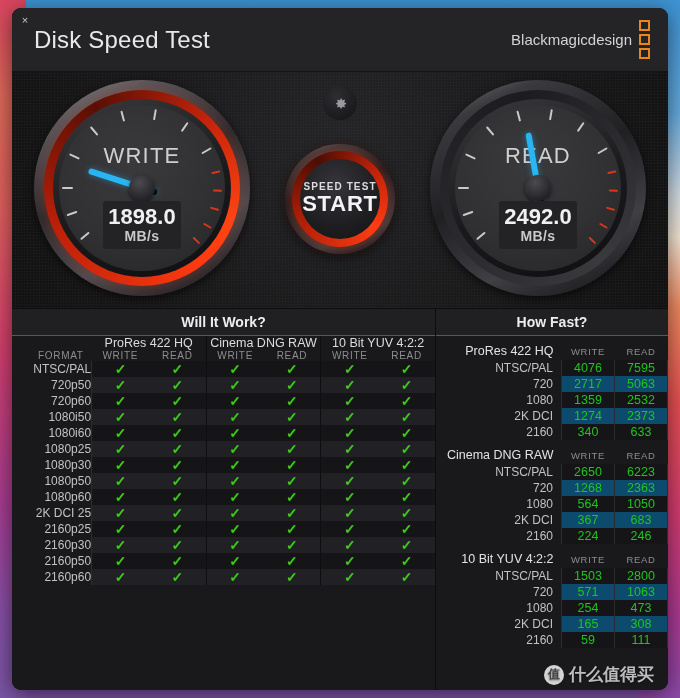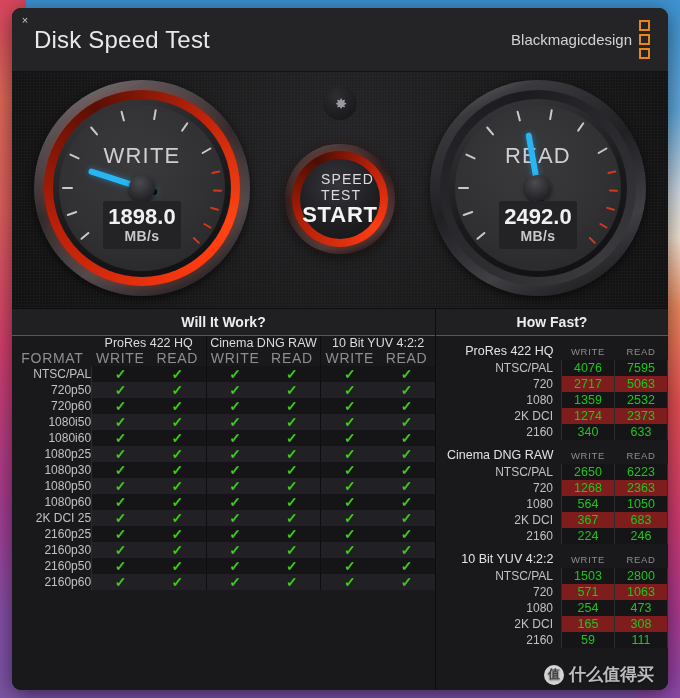--- a/index.html
+++ b/index.html
@@ -120,61 +120,61 @@
   .startbtn .glow{
     position:absolute;inset:7px;border-radius:50%;
     background:conic-gradient(from 130deg,#ff3c12 0deg,#a81d07 120deg,#4d0d03 200deg,#bf220a 280deg,#ff3c12 360deg);
     box-shadow:0 0 13px rgba(255,55,15,.45);
   }
   .startbtn .inner{
     position:absolute;inset:15px;border-radius:50%;
     background:radial-gradient(circle at 45% 32%,#35353a 0%,#1e1e21 60%,#131315 100%);
     display:flex;flex-direction:column;align-items:center;justify-content:center;
   }
-  .startbtn .l1{color:#dcdcde;font-size:14px;font-weight:400;letter-spacing:1.1px;margin-left:21px;}
+  .startbtn .l1{color:#dcdcde;font-size:10px;font-weight:700;letter-spacing:1.1px;}
   .startbtn .l2{color:#f4f4f6;font-size:22px;font-weight:700;letter-spacing:.8px;line-height:1.1;}
 
   .panels{display:flex;height:calc(682px - 64px - 237px);background:#19191b;}
   .panel-left{width:424px;box-sizing:border-box;border-right:1px solid #0c0c0d;}
   .panel-right{flex:1;box-sizing:border-box;}
   .panel-head{
     height:26px;line-height:26px;text-align:center;
     color:#ededef;font-size:14px;font-weight:700;
     background:#202023;border-bottom:1px solid #15803d;
   }
 
   table{border-collapse:collapse;width:100%;}
   .wiw{font-size:11px;}
   .wiw td,.wiw th{padding:0;}
   .grp-th{
     color:#dcdcde;font-size:12.5px;font-weight:400;text-align:center;
     padding:7px 0 1px;
   }
-  .sub-th{color:#8e8e92;font-size:14px;font-weight:400;letter-spacing:.7px;text-align:center;padding:0 0 4px;}
+  .sub-th{color:#8e8e92;font-size:10px;font-weight:400;letter-spacing:.7px;text-align:center;padding:0 0 4px;}
   .sub-th.fmt{text-align:right;padding-right:8px;}
   .fmt-cell{
     color:#c2c2c5;font-size:12px;text-align:right;padding:2px 9px 2px 0;width:78px;
     border-right:1px solid #2c2c30;
   }
   .chk-cell{text-align:center;width:56px;}
   .chk{color:#3ec91c;font-size:14px;font-weight:700;}
   .wiw tbody tr:nth-child(odd) .chk-cell{background:#151517;}
   .wiw tbody tr:nth-child(even) .chk-cell{background:#212125;}
   .grp-sep{border-left:1px solid #0e0e0f;}
 
   .hf{font-size:11px;width:100%;}
   .hf .sec-name{color:#e2e2e4;font-size:12.5px;text-align:right;padding:8px 8px 2px 0;}
   .hf .sec-wr{color:#8e8e92;font-size:9.5px;letter-spacing:.7px;text-align:center;padding:8px 0 2px;width:52px;}
   .hf .res{color:#c2c2c5;font-size:12px;text-align:right;padding:1px 8px 1px 0;}
   .hf .num{
     color:#1fc41f;font-size:12.5px;text-align:center;width:52px;
     padding:1px 0;border-left:1px solid #2c2c30;
   }
   .hf tr.r-odd .num{background:#151517;}
-  .hf tr.r-even .num{background:#7f1d1d;}
+  .hf tr.r-even .num{background:#0c4a6e;}
   .hf .num.last{border-right:1px solid #2c2c30;}
 
   .watermark{
     position:absolute;right:14px;bottom:4px;
     display:flex;align-items:center;gap:5px;
     color:rgba(255,255,255,.72);font-size:17px;font-weight:700;z-index:40;
     text-shadow:0 1px 2px rgba(0,0,0,.5);
   }
   .watermark .wm-badge{
     width:20px;height:20px;border-radius:50%;

